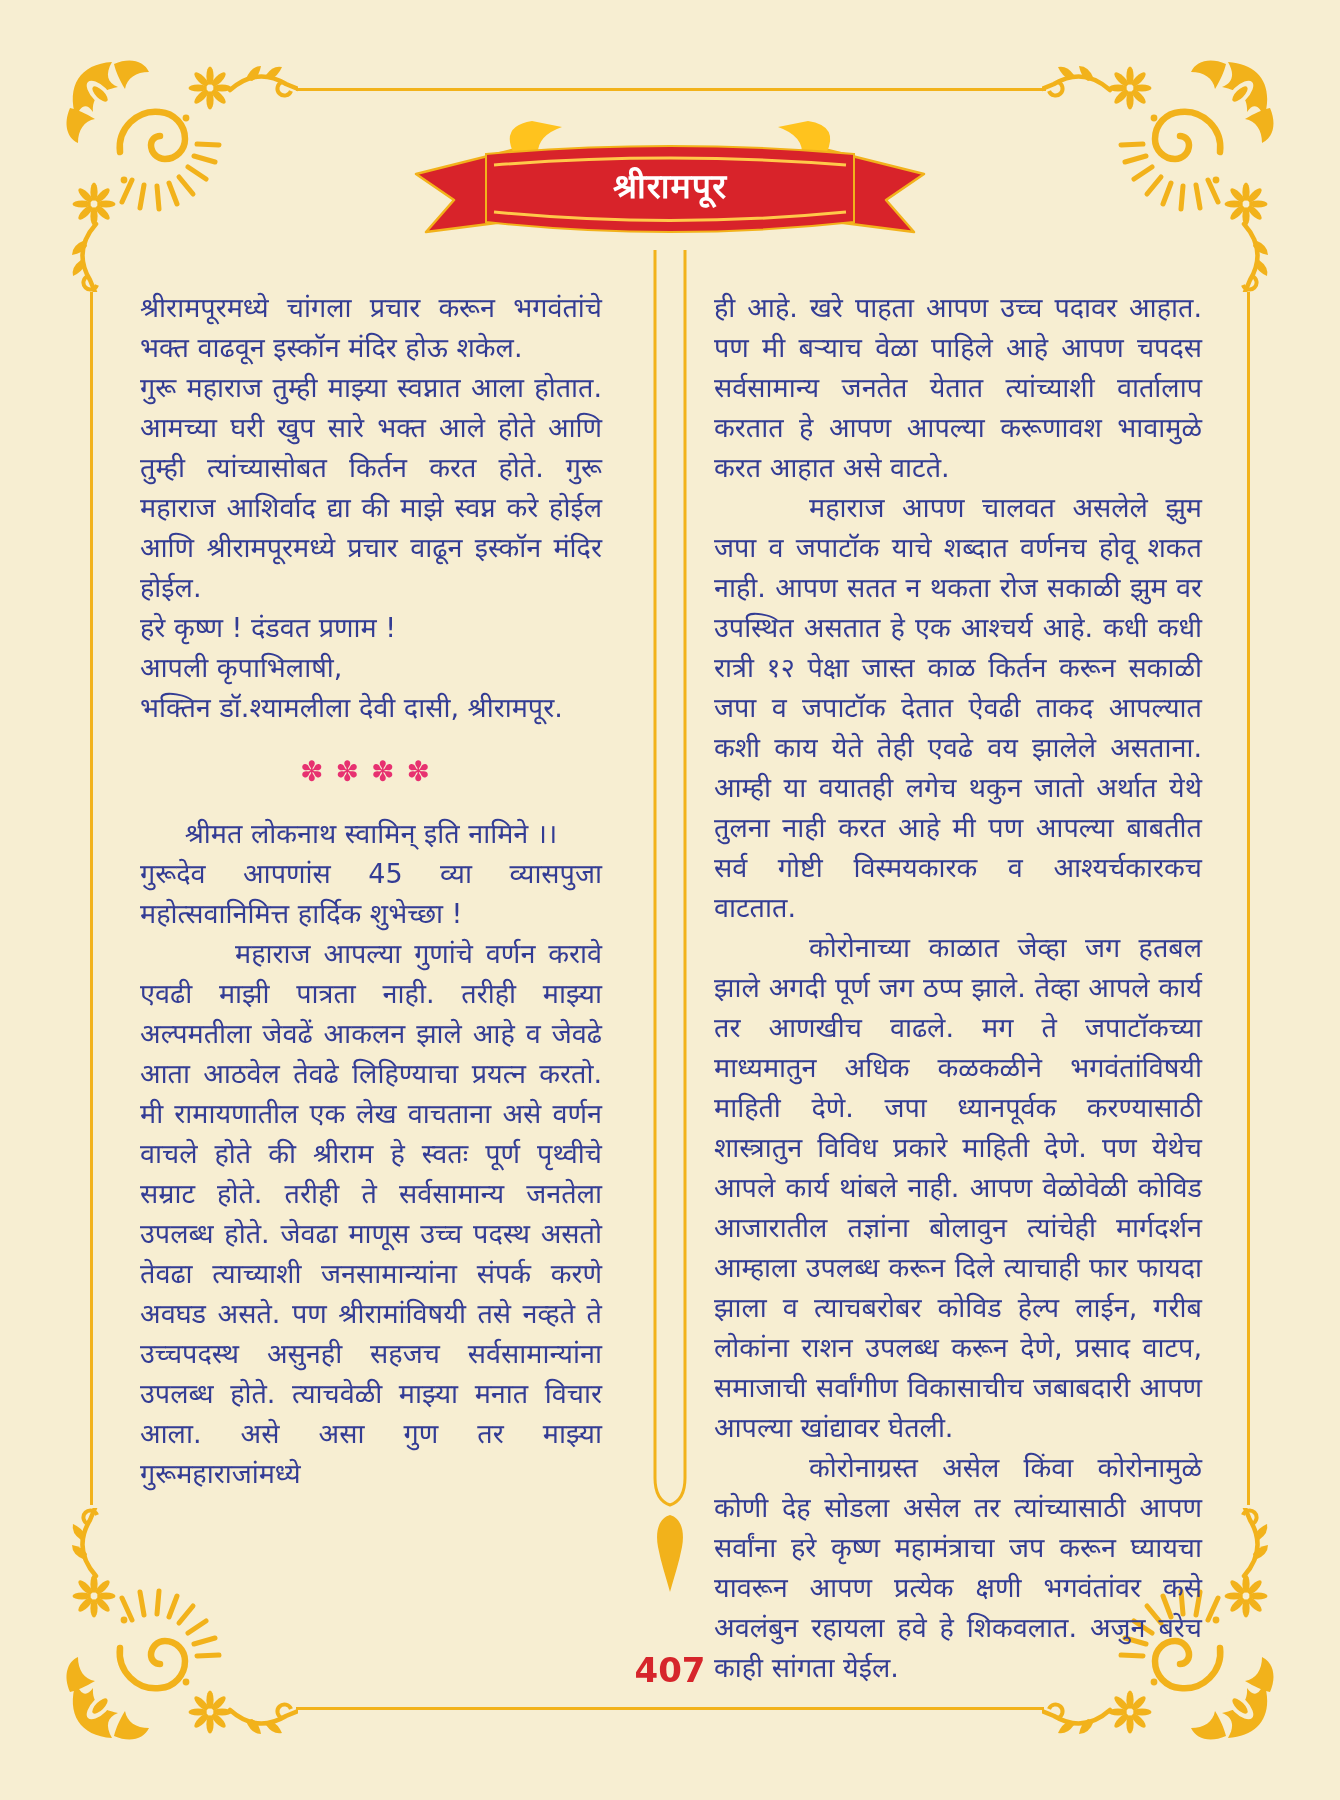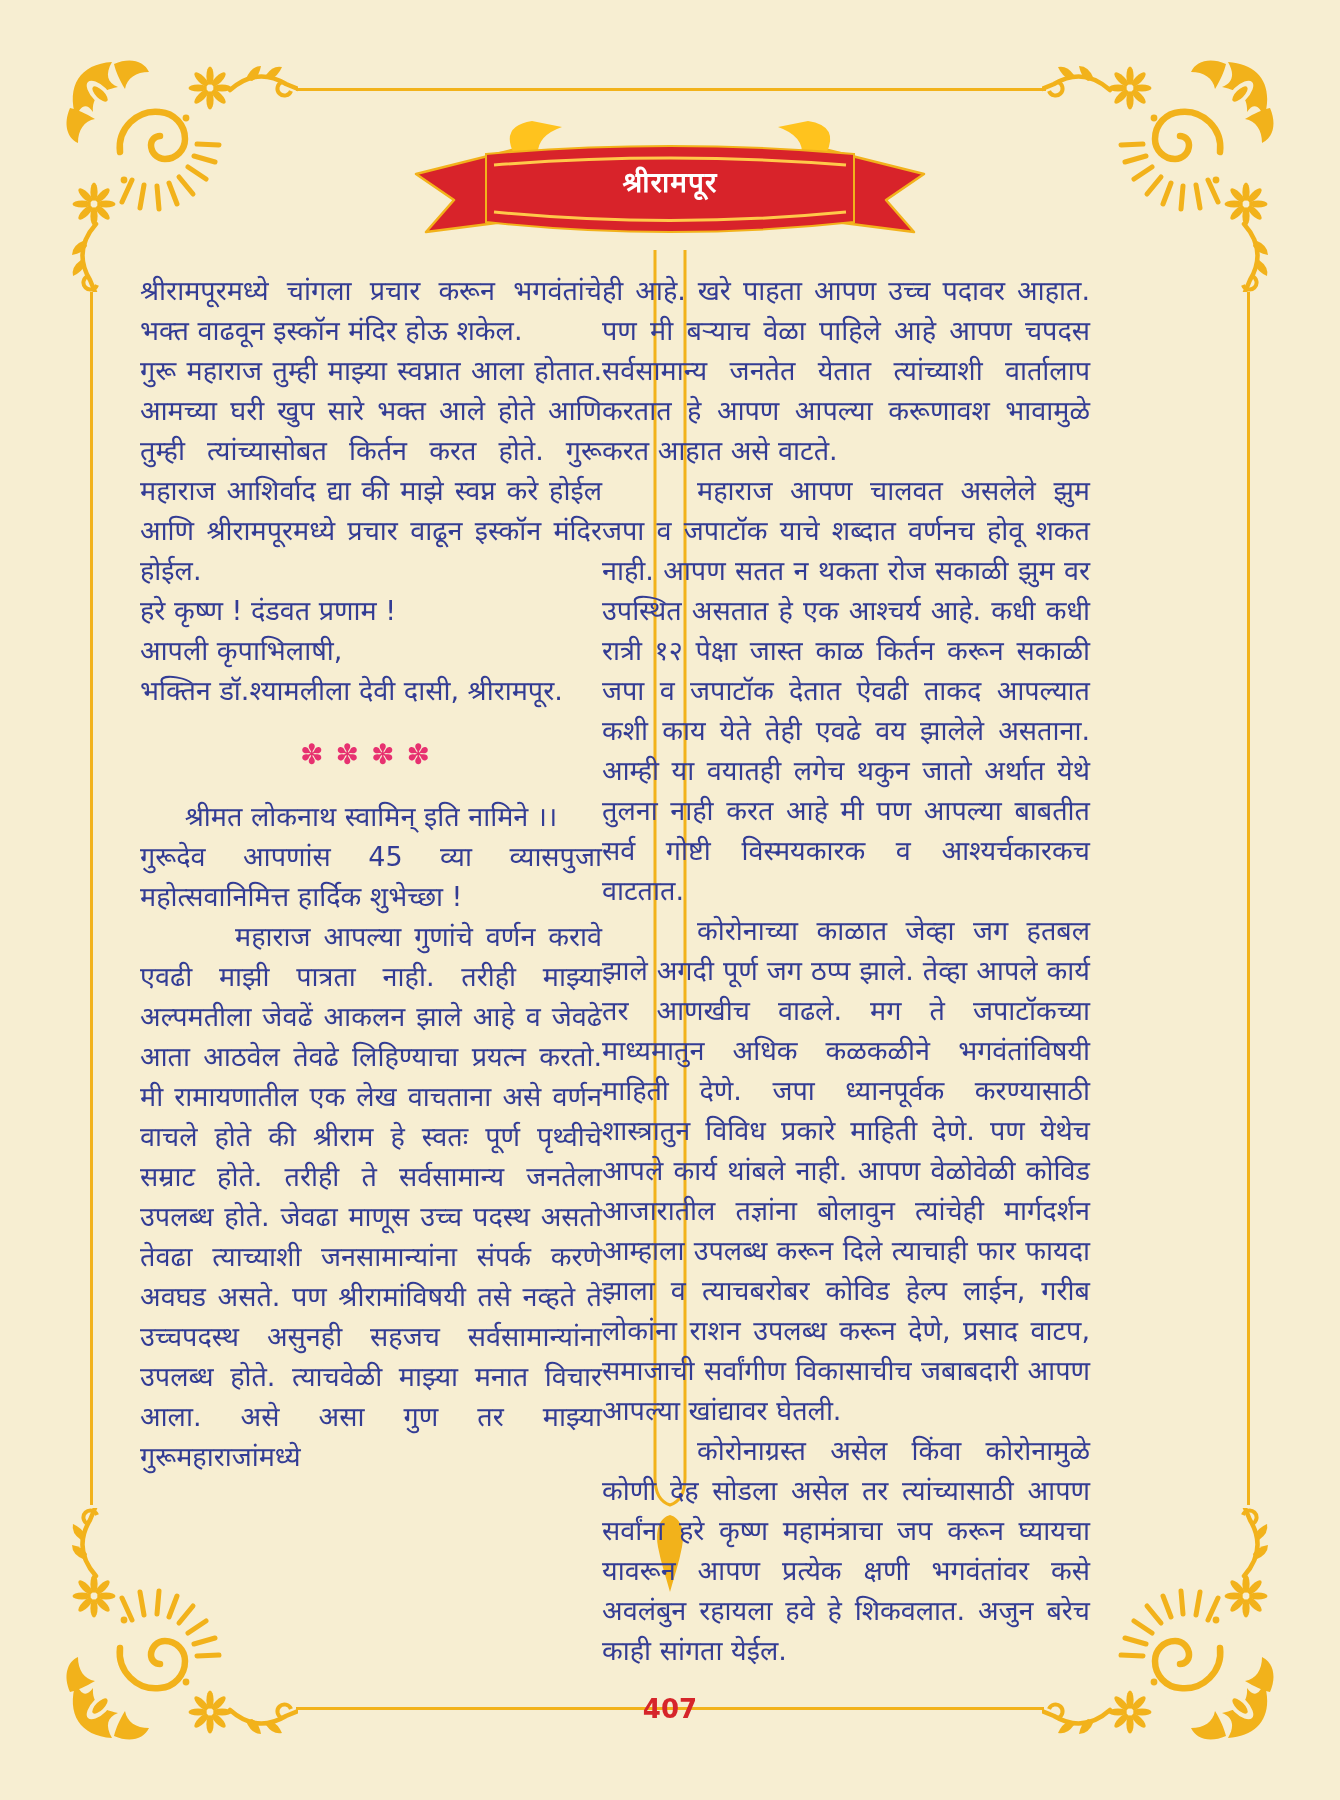--- a/index.html
+++ b/index.html
@@ -16,47 +16,47 @@
   .bline.right{left:1247px;top:292px;width:3px;height:1213px;}
   .corner{position:absolute;width:240px;height:240px;}
   .corner.tl{left:58px;top:52px;}
   .corner.tr{right:58px;top:52px;transform:scaleX(-1);}
   .corner.bl{left:58px;top:1508px;transform:scaleY(-1);}
   .corner.br{right:58px;top:1508px;transform:scale(-1,-1);}
   
   .ribbon{position:absolute;left:400px;top:108px;width:540px;height:135px;}
   .banner-title{
     position:absolute;left:400px;top:162px;width:540px;text-align:center;
-    color:#FFFFFF;font-weight:bold;font-size:28px;letter-spacing:1px;z-index:6;
+    color:#FFFFFF;font-weight:bold;font-size:34px;letter-spacing:1px;z-index:6;
   }
   
   .divider{position:absolute;left:652px;top:250px;width:36px;height:1350px;}
   
   .columns{
-    position:absolute;left:140px;top:271px;width:1062px;
-    display:flex;
+    position:absolute;left:140px;top:288px;width:1062px;
+    display:flex;justify-content:space-between;
     color:#333C94;font-size:27px;line-height:40px;
   }
   .col{display:block;}
   .col.leftc{width:462px;}
   .col.rightc{width:488px;}
   .col p{margin:0;}
   .just{text-align:justify;}
   .indent{text-indent:95px;}
   .center{text-align:center;}
   .gap-top{margin-top:40px;}
   .gap-top-sm{margin-top:20px;}
   .separator{
     text-align:center;color:#E73170;font-size:28px;font-weight:bold;
     letter-spacing:12px;margin:24px 0 22px 0;
   }
   
   .page-number{
     position:absolute;left:0;top:1650px;width:100%;text-align:center;
-    color:#D6252B;font-weight:bold;font-size:26px;margin-top:44px;
+    color:#D6252B;font-weight:bold;font-size:34px;
   }
 </style>
 </head>
 <body>
 
 <svg width="0" height="0" style="position:absolute">
   <defs>
     <g id="daisy" fill="#F2B21B">
       <ellipse cx="12" cy="0" rx="9.5" ry="3.6"></ellipse>
       <ellipse cx="12" cy="0" rx="9.5" ry="3.6" transform="rotate(45)"></ellipse>

